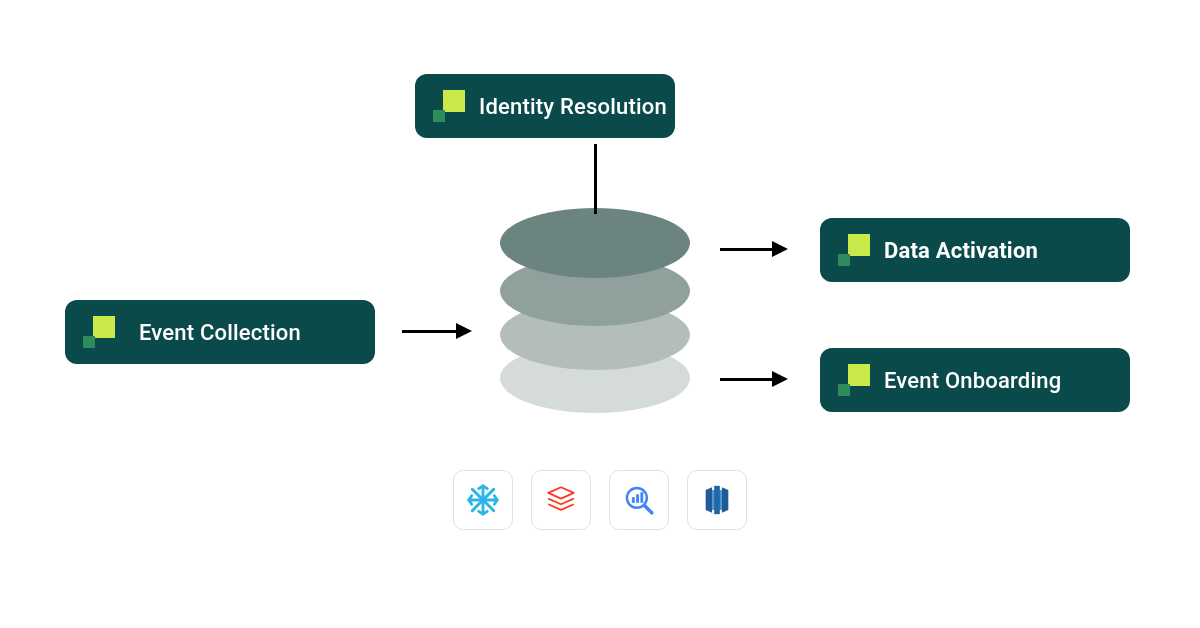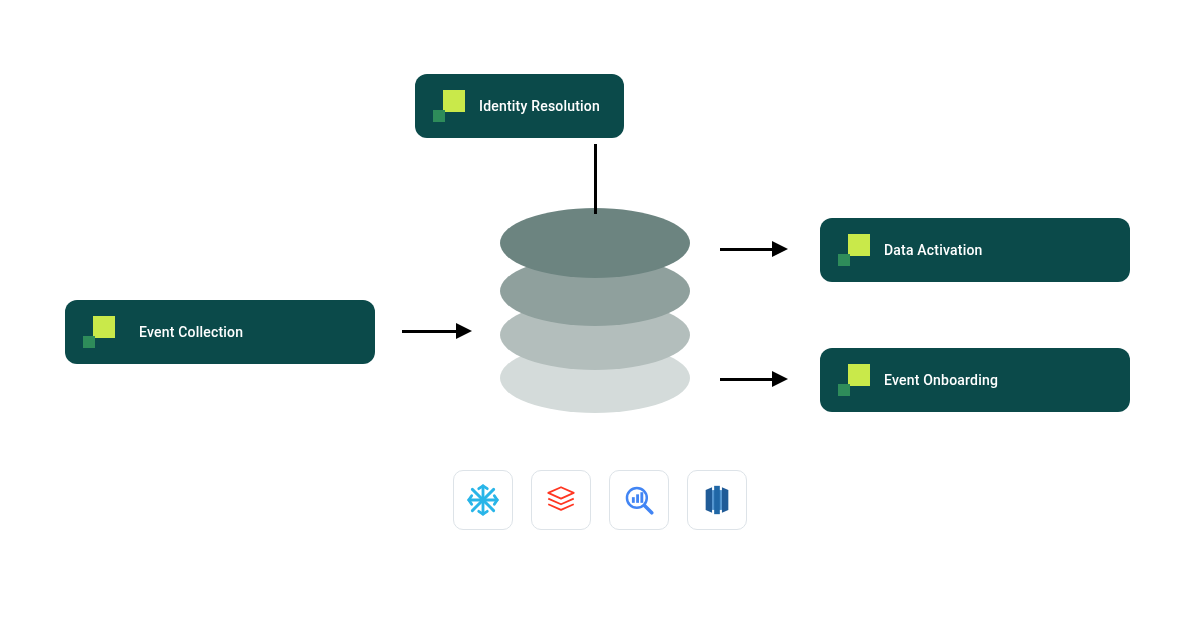--- a/index.html
+++ b/index.html
@@ -11,26 +11,26 @@
     font-family: -apple-system, BlinkMacSystemFont, "Segoe UI", Roboto, Helvetica, Arial, sans-serif;
     position: relative;
     overflow: hidden;
   }
 
   
   .card {
     position: absolute;
     background: #0b4a4a;
     border-radius: 12px;
-    padding: 16px 24px 16px 18px;
+    padding: 16px 8px 16px 18px;
     display: flex;
     align-items: center;
     gap: 14px;
     color: #ffffff;
-    font-size: 14px;
+    font-size: 22px;
     font-weight: 500;
     letter-spacing: 0.2px;
     white-space: nowrap;
   }
   .card .logo {
     width: 32px;
     height: 32px;
     position: relative;
     flex: 0 0 32px;
   }
@@ -47,21 +47,21 @@
     width: 12px;
     height: 12px;
     background: #2e8c5a;
     bottom: 0;
     left: 0;
   }
 
   
   .card.event     { left: 65px;  top: 300px; width: 310px; gap: 24px; }
   .card.identity  { left: 415px; top: 74px;  }
-  .card.activation{ left: 820px; top: 218px; width: 310px; }
+  .card.activation{ left: 820px; top: 218px; width: 310px; font-weight: bold; }
   .card.onboarding{ left: 820px; top: 348px; width: 310px; }
 
   
   .db {
     position: absolute;
     left: 500px;
     top: 208px;
     width: 190px;
     height: 210px;
   }

